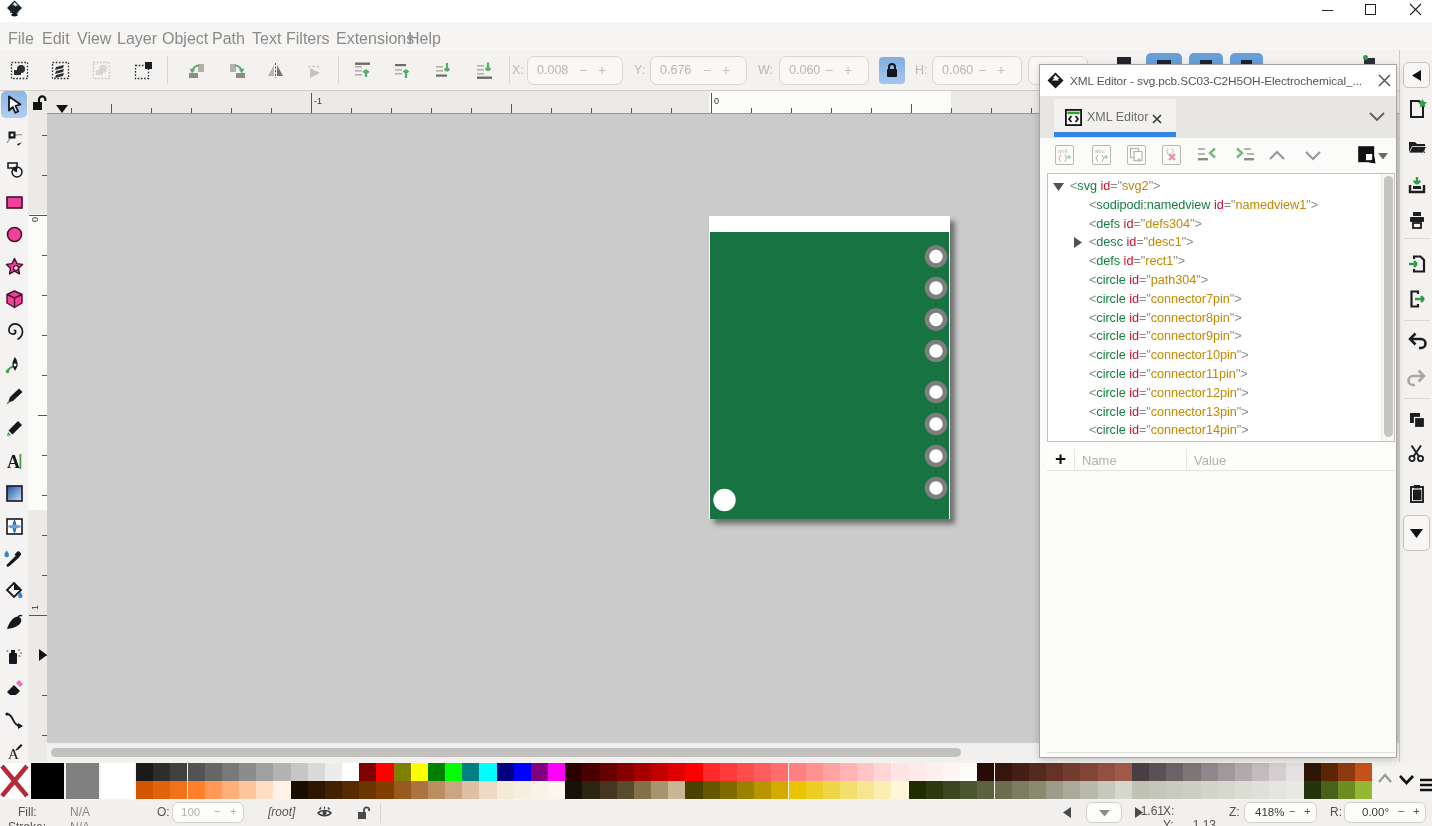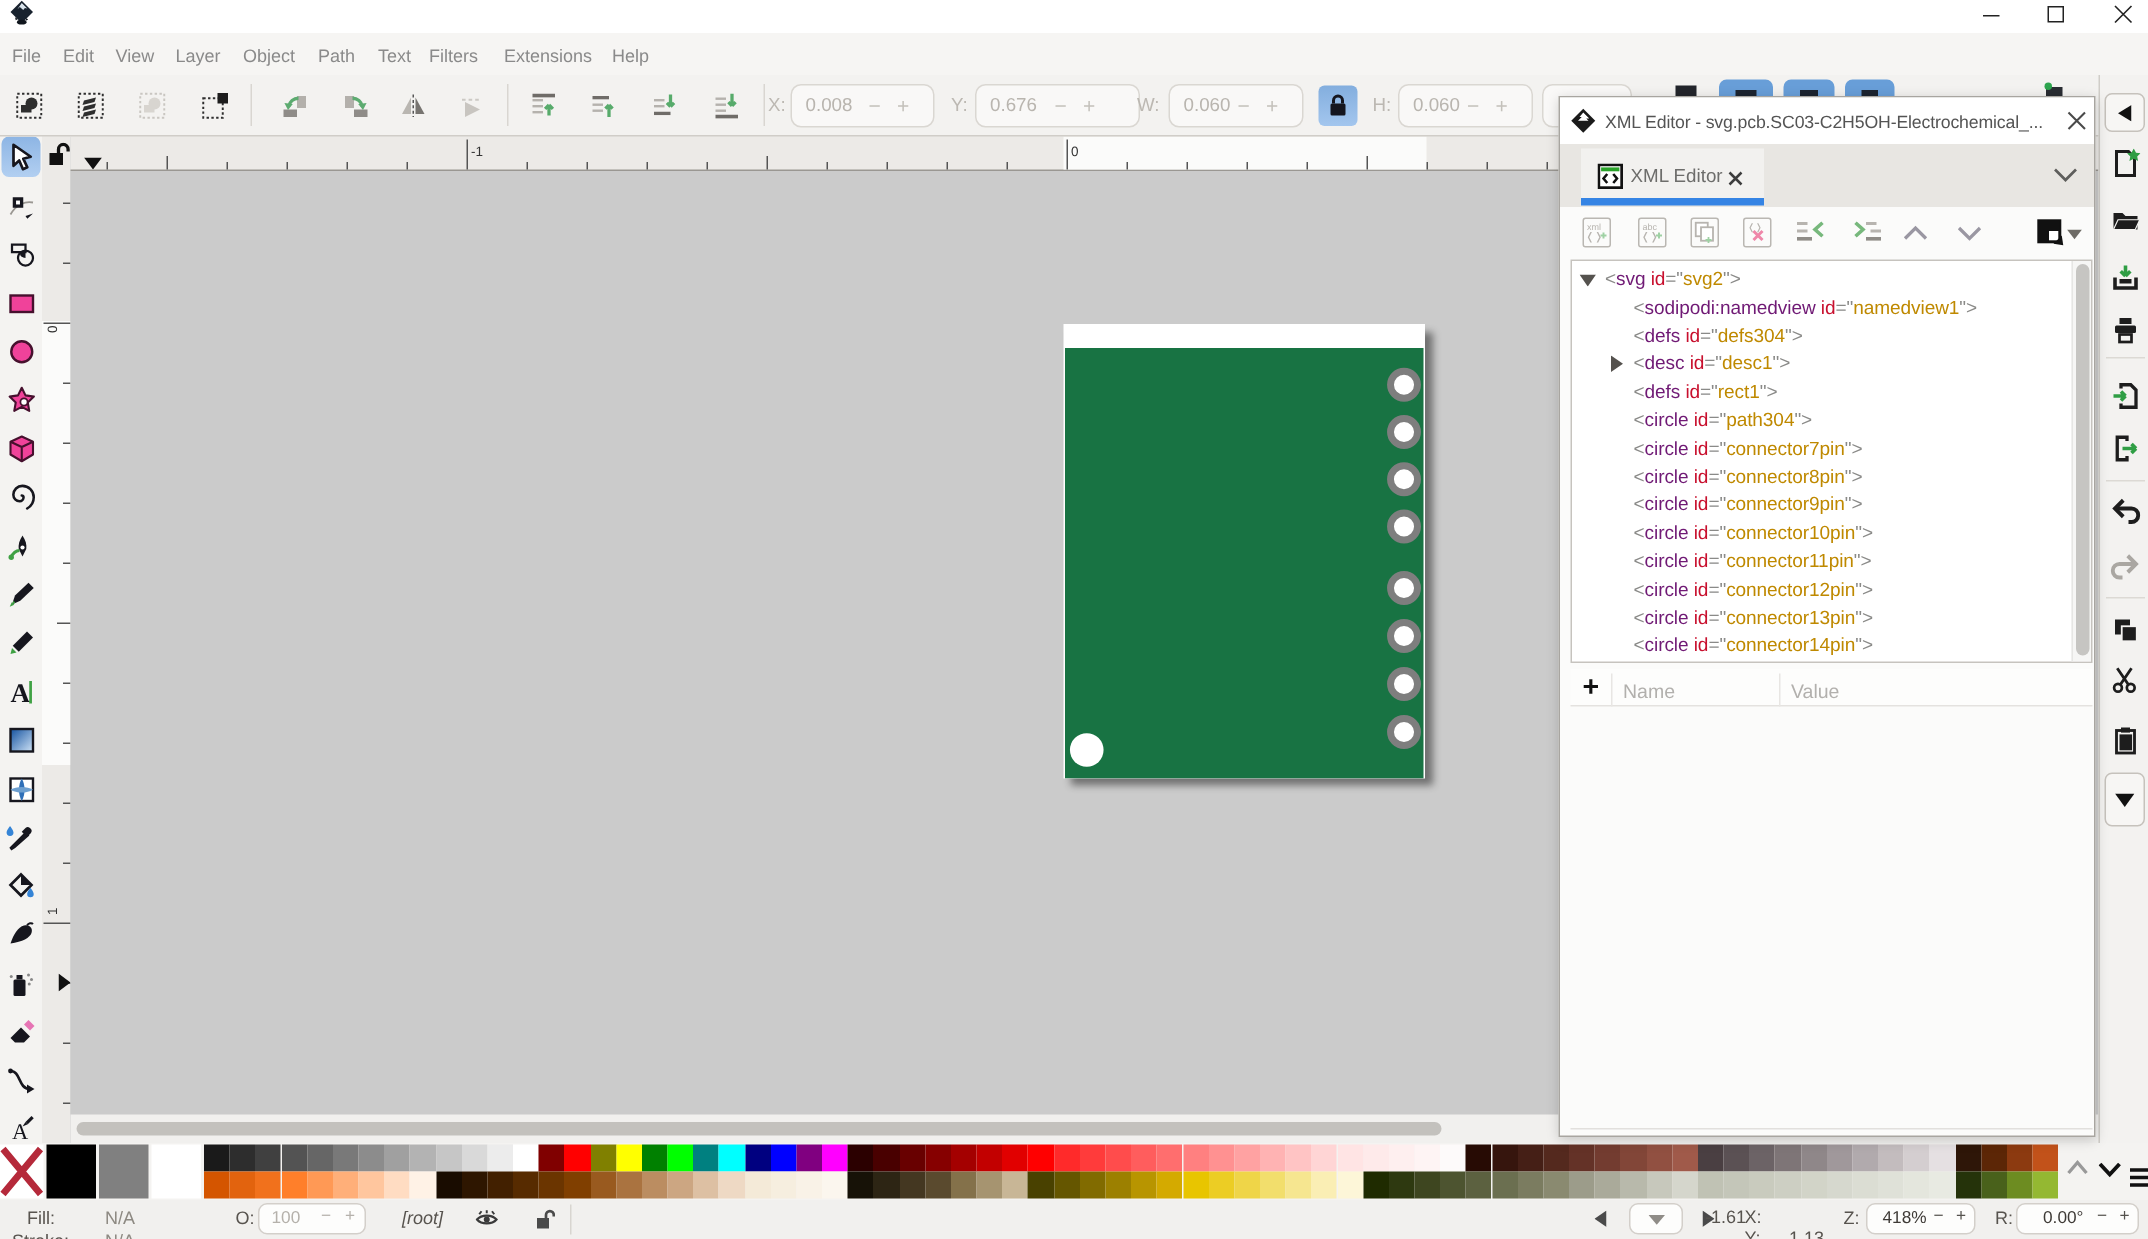--- a/index.html
+++ b/index.html
@@ -1,21 +1,21 @@
 <!DOCTYPE html>
 <html><head><meta charset="utf-8"><title>Inkscape</title>
 <style>
 *{margin:0;padding:0;box-sizing:border-box;}
 html,body{width:1432px;height:826px;overflow:hidden;}
 body{font-family:"Liberation Sans",sans-serif;position:relative;background:#f6f5f3;}
 .abs{position:absolute;}
 #titlebar{left:0;top:0;width:1432px;height:22px;background:#ffffff;}
 #title-text{left:27px;top:5px;font-size:10.5px;color:#9b9b9b;letter-spacing:0.2px;}
 #menubar{left:0;top:22px;width:1432px;height:28px;background:#f6f5f3;}
-.menu-item{position:absolute;top:8px;font-size:12px;color:#8a8a8a;}
+.menu-item{position:absolute;top:8px;font-size:16px;color:#8a8a8a;}
 #toolbar{left:0;top:50px;width:1432px;height:41px;background:#f3f2f0;border-bottom:1px solid #d0cdc8;}
 .tsep{position:absolute;top:6px;width:1px;height:28px;background:#d9d6d1;}
 .field{position:absolute;top:6px;height:29px;background:#f9f8f7;border:1px solid #dad7d2;border-radius:7px;color:#b9b5af;font-size:12.5px;}
 .field .val{position:absolute;left:9px;top:6px;}
 .field .minus{position:absolute;top:5px;font-size:14px;color:#c4c1bb;}
 .field .plus{position:absolute;top:5px;font-size:14px;color:#c4c1bb;}
 .flabel{position:absolute;top:13px;font-size:12.5px;color:#bcb8b2;}
 #canvas-wrap{left:28px;top:91px;width:1371px;height:671px;background:#cbcbcb;}
 #vruler{position:absolute;left:0;top:23px;width:19px;height:648px;background:#eceae7;}
 #hruler{position:absolute;left:19px;top:0;width:1352px;height:23px;background:#eceae7;border-bottom:1px solid #9a9792;}
@@ -35,21 +35,21 @@
 #dialog{left:1039px;top:64px;width:358px;height:694px;background:#fbfbfa;border:1px solid #a8a5a0;box-shadow:0 2px 8px rgba(0,0,0,0.18);}
 #dlg-title{position:absolute;left:0;top:0;width:356px;height:31px;background:#ffffff;}
 #dlg-title-text{position:absolute;left:30px;top:9px;font-size:11.8px;color:#545454;letter-spacing:-0.1px;}
 #dlg-tabs{position:absolute;left:0;top:31px;width:356px;height:42px;background:#e8e6e2;}
 #dlg-tab{position:absolute;left:14px;top:34px;width:122px;height:34px;background:#f2f1ef;}
 #dlg-tab-blue{position:absolute;left:14px;top:67px;width:122px;height:5px;background:#3584e4;}
 #dlg-toolbar{position:absolute;left:0;top:73px;width:356px;height:35px;background:#fbfbfa;}
 .xbtn{position:absolute;top:80px;width:19px;height:20px;border:1px solid #bab7b2;border-radius:2px;}
 #tree{position:absolute;left:7px;top:108px;width:348px;height:269px;background:#ffffff;border:1px solid #c6c3be;overflow:hidden;font-size:12.7px;letter-spacing:-0.05px;}
 .trow{position:absolute;left:0;width:330px;height:19px;line-height:19px;white-space:pre;}
-.tb{color:#701a75;} .tr{color:#c8102e;} .tq{color:#8a8a88;} .tv{color:#bf8900;}
+.tb{color:#15803d;} .tr{color:#c8102e;} .tq{color:#8a8a88;} .tv{color:#bf8900;}
 #attr{position:absolute;left:7px;top:381px;width:348px;height:25px;background:#fdfdfc;border-bottom:1px solid #e4e2df;}
 #palette{left:0;top:762px;width:1432px;height:38px;background:#f4f3f1;}
 .sw{position:absolute;}
 #statusbar{left:0;top:800px;width:1432px;height:26px;background:#f1f0ee;font-size:12px;color:#57534e;}
 .sbspin{position:absolute;top:2px;height:21px;background:#fdfdfc;border:1px solid #d3cfca;border-radius:6px;font-size:11.5px;color:#3e3a36;}
 </style></head>
 <body>
 <div class="abs" id="canvas-wrap">
 <div id="corner"></div>
 <svg class="abs" style="left:4px;top:4px" width="15" height="16" viewBox="0 0 15 16">
@@ -383,21 +383,21 @@
 <div class="tsep" style="left:167px"></div>
 <div class="tsep" style="left:338px"></div>
 <div class="tsep" style="left:509px"></div>
 <div class="flabel" style="left:512px">X:</div>
     <div class="field" style="left:527px;width:96px">
       <span class="val">0.008</span>
       <span class="minus" style="left:51px">−</span>
       <span class="plus" style="left:70px">+</span>
     </div>
 <div class="flabel" style="left:634px">Y:</div>
-    <div class="field" style="left:650px;width:110px">
+    <div class="field" style="left:650px;width:97px">
       <span class="val">0.676</span>
       <span class="minus" style="left:52px">−</span>
       <span class="plus" style="left:71px">+</span>
     </div>
 <div class="flabel" style="left:758px">W:</div>
     <div class="field" style="left:779px;width:90px">
       <span class="val">0.060</span>
       <span class="minus" style="left:45px">−</span>
       <span class="plus" style="left:64px">+</span>
     </div>

